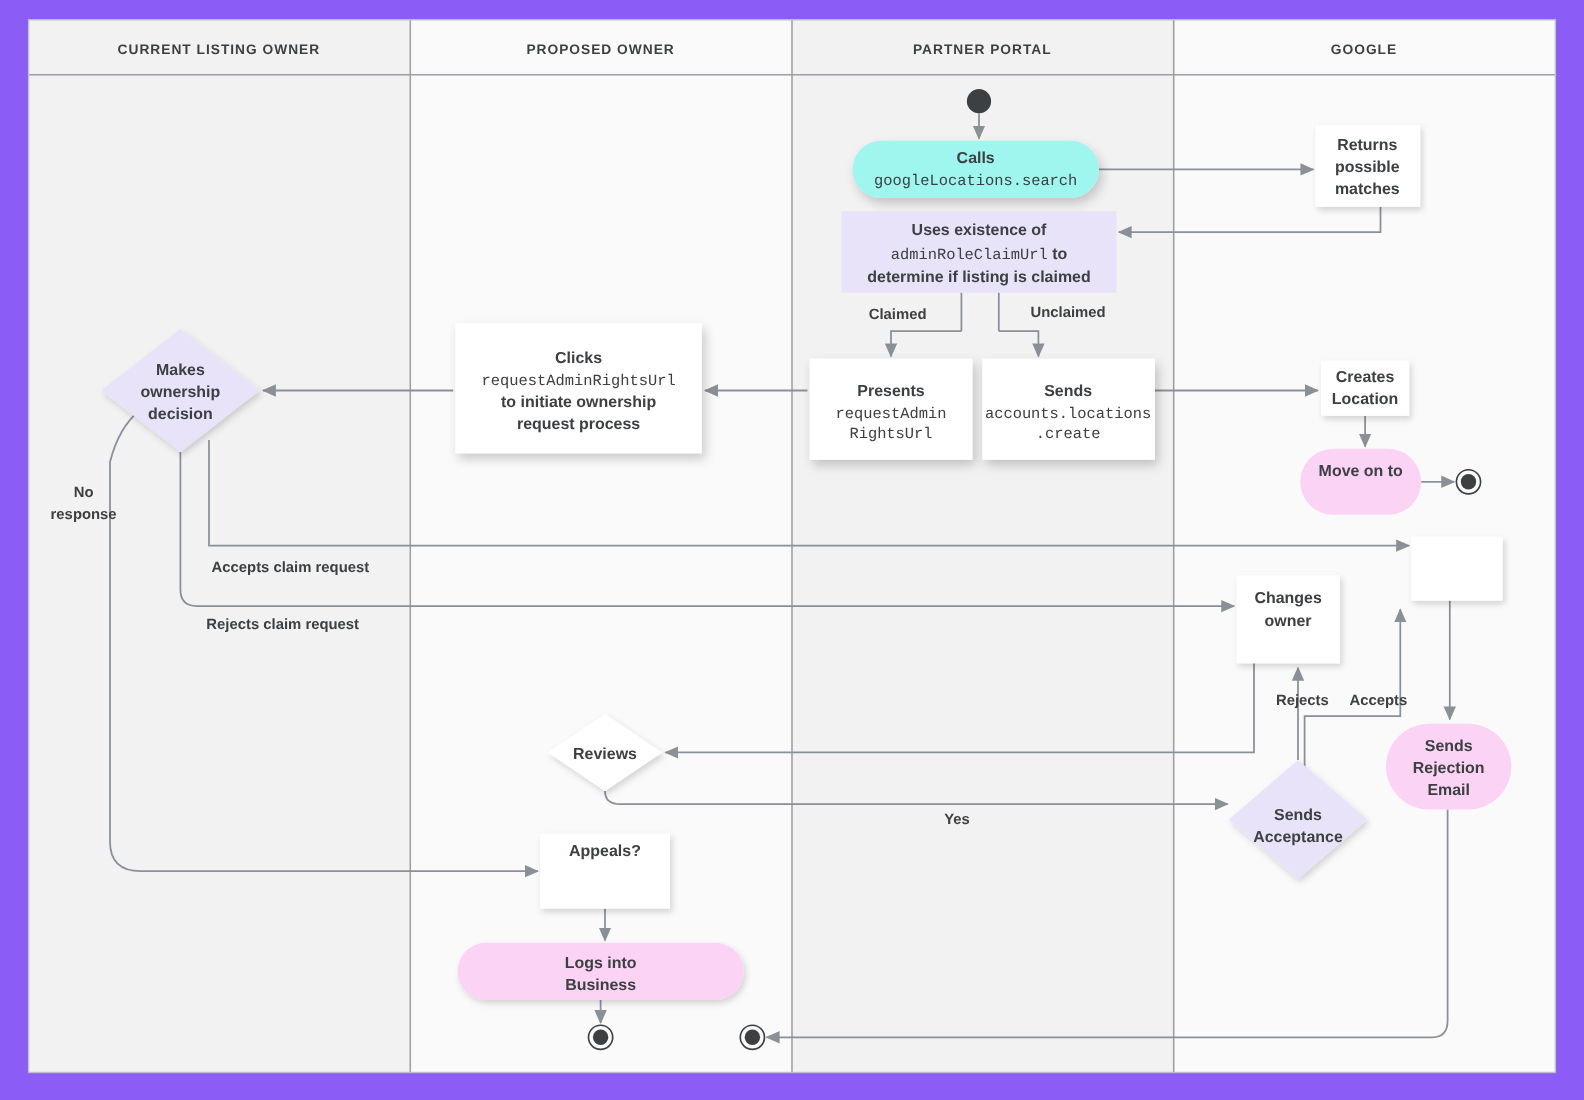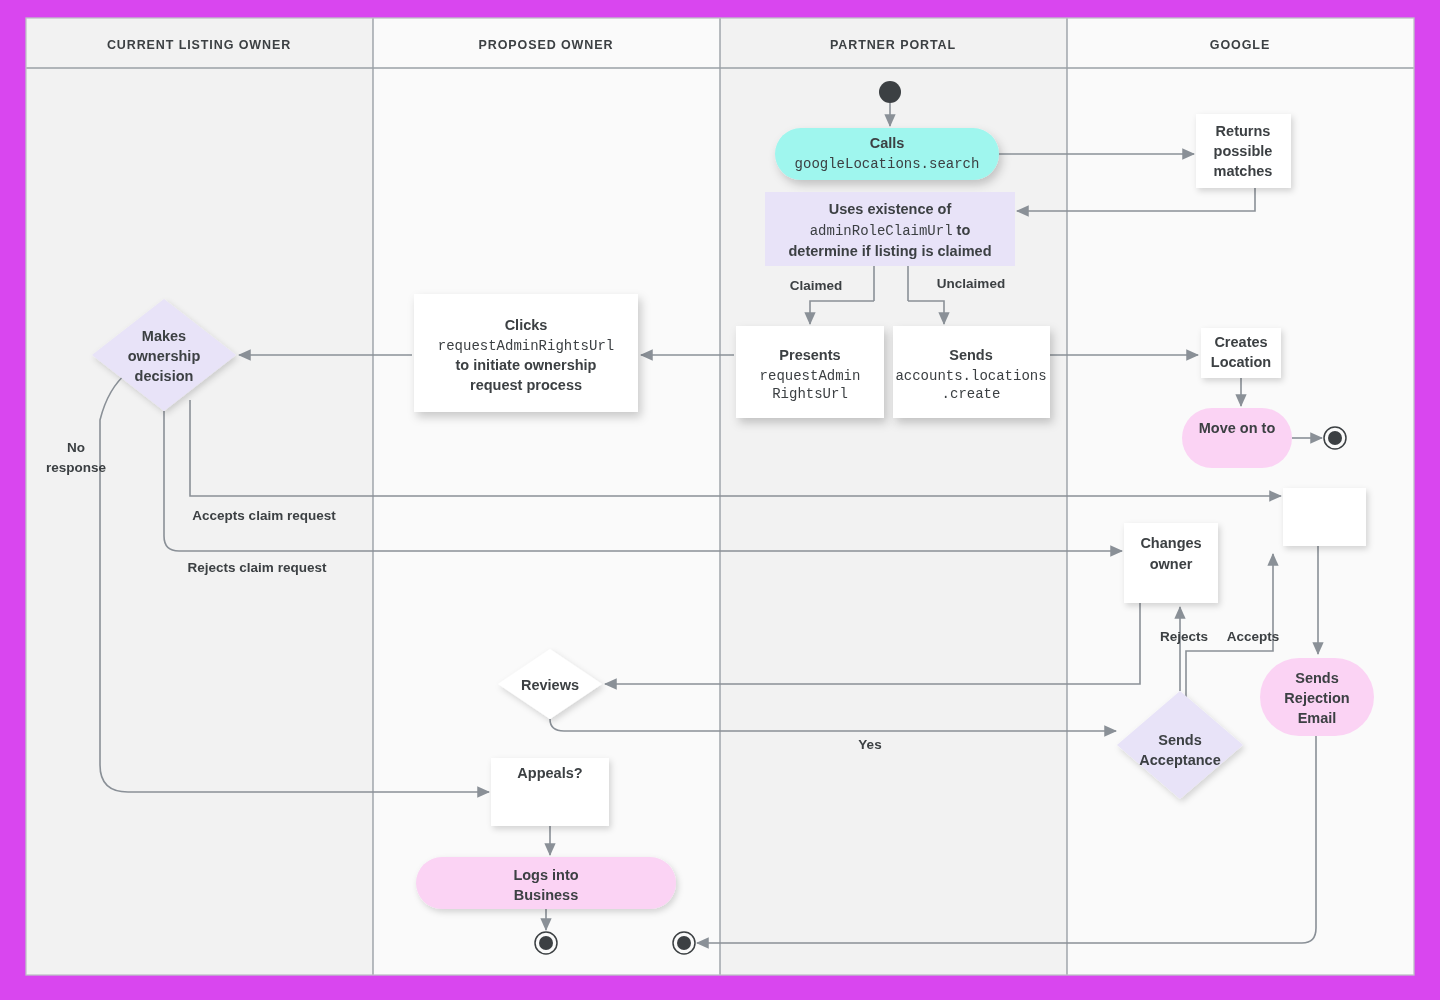--- a/index.html
+++ b/index.html
@@ -1,17 +1,17 @@
 <!DOCTYPE html>
 <html><head>
 <meta charset="utf-8">
 <style>
   html,body{margin:0;padding:0;background:#fafafa;}
   body{font-family:"Liberation Sans",sans-serif;}
-  #stage{position:relative;width:1440px;height:1000px;background:#d946ef;overflow:hidden;}
+  #stage{position:relative;width:1440px;height:1000px;background:#8b5cf6;overflow:hidden;}
   svg#flow{position:absolute;left:0;top:0;width:1440px;height:1000px;display:block;}
   .lane-hdr-text{font-size:12.5px;font-weight:700;letter-spacing:.9px;fill:#3c4043;}
   .node-text{font-size:14.5px;font-weight:700;fill:#3c4043;}
   .node-mono{font-size:14px;font-weight:400;fill:#3c4043;font-family:"Liberation Mono",monospace;}
   .edge-label{font-size:13.5px;font-weight:700;fill:#3c4043;}
   .ln{stroke:#8a9097;stroke-width:1.6;fill:none;}
   .lane-div{stroke:#9aa0a6;stroke-width:1.4;}
   .lane-border{stroke:#bdc1c6;stroke-width:1.3;fill:none;}
 </style>
 </head>

